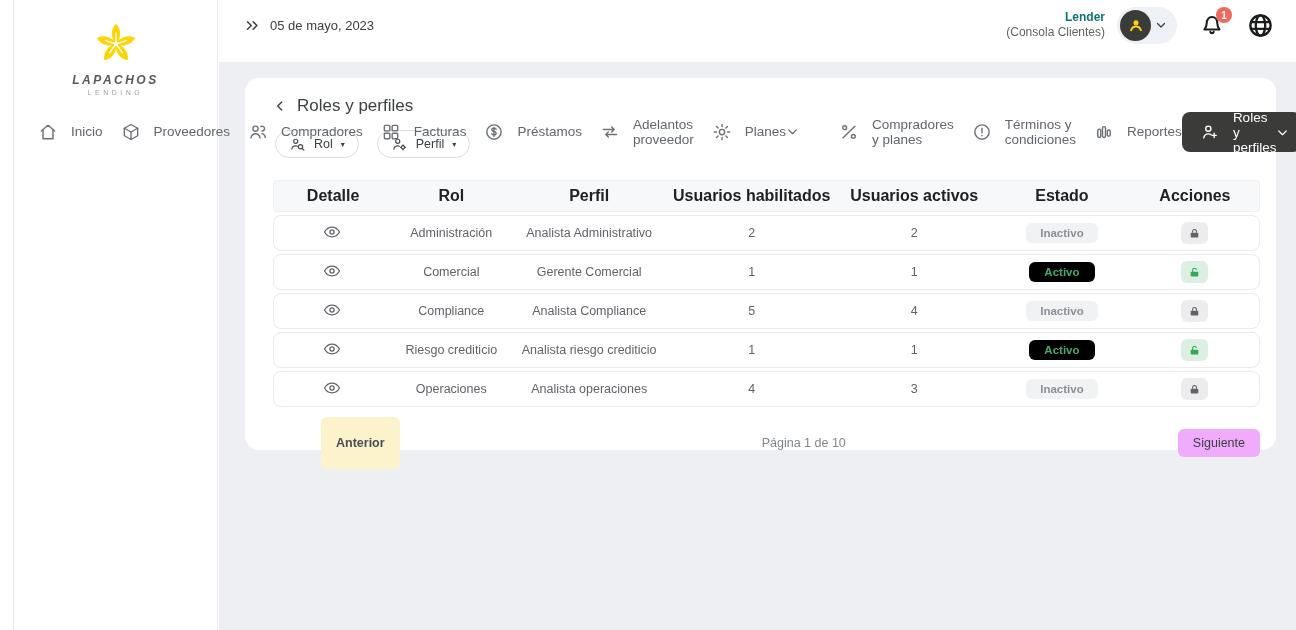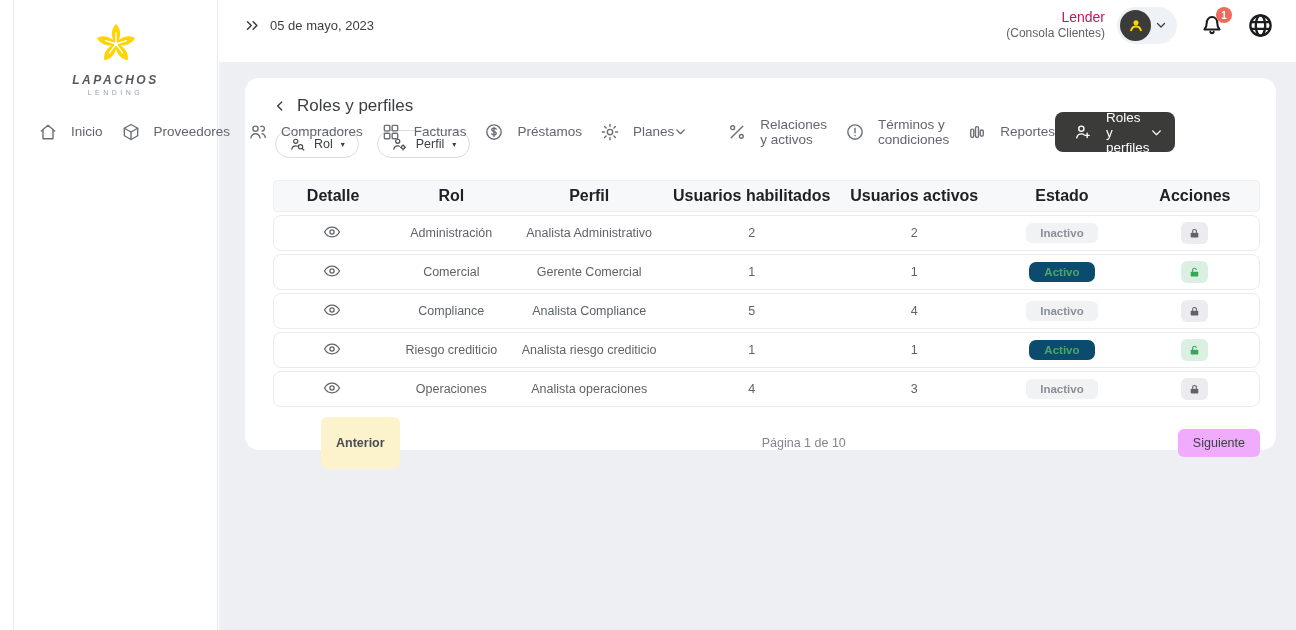--- a/index.html
+++ b/index.html
@@ -28,21 +28,21 @@
   
   .main { margin-left:219px; width:1077px; height:630px; display:flex; flex-direction:column; }
   .topbar { height:62px; background:#fff; display:flex; align-items:center;
     justify-content:space-between; padding:0 22px 12px 26px; flex:0 0 auto; }
   .topbar-left { display:flex; align-items:center; gap:10px; }
   .collapse-icon { width:15px; height:15px; color:#3c4043; display:inline-flex; cursor:pointer; }
   .collapse-icon svg { width:15px; height:15px; }
   .date { font-size:13px; color:#3c4043; }
   .topbar-right { display:flex; align-items:center; gap:22px; }
   .user-text { text-align:right; line-height:1.25; }
-  .user-name { font-size:14px; font-weight:400; color:#be185d; }
+  .user-name { font-size:12px; font-weight:700; color:#0f766e; }
   .user-sub { font-size:12px; color:#5f6368; }
   .avatar-pill { margin-left:-10px; display:flex; align-items:center; gap:4px; background:#eef1f5;
     border-radius:19px; padding:3px 10px 3px 3px; cursor:pointer; }
   .avatar { width:31px; height:31px; border-radius:50%; background:#3b3b3a; color:#ffd400;
     display:flex; align-items:center; justify-content:center; }
   .avatar svg { width:18px; height:18px; }
   .avatar-chev { width:12px; height:12px; color:#3c4043; display:inline-flex; }
   .avatar-chev svg { width:12px; height:12px; }
   .bell-wrap { position:relative; width:26px; height:28px; color:#1b1c1e; cursor:pointer; }
   .bell-wrap svg { width:26px; height:26px; }
@@ -70,21 +70,21 @@
   .grid-row { display:grid; grid-template-columns:12% 12% 16% 17% 16% 14% 13%; align-items:center; }
   .thead { height:32px; background:#f7f8fa; border:1px solid #eef0f2; border-radius:4px; margin-bottom:3px; }
   .hcell { text-align:center; font-size:16px; font-weight:700; color:#202124; }
   .trow { height:36px; background:#fff; border:1px solid #e9ebee; border-radius:8px; margin-bottom:3px; }
   .cell { text-align:center; font-size:12.5px; color:#5f6368; }
   .eye-btn { background:none; border:none; color:#5f6368; cursor:pointer; width:20px; height:20px; display:inline-flex; }
   .eye-btn svg { width:18px; height:18px; }
   .status-badge { display:inline-block; min-width:66px; padding:4px 14px; border-radius:6px;
     font-size:11.5px; font-weight:600; }
   .status-badge.inactive { background:#f1f2f4; color:#8a9097; }
-  .status-badge.active { background:#0c4a6e; color:#47a96b;border-radius:7px; }
+  .status-badge.active { background:#000000; color:#47a96b; }
   .lock-btn { width:27px; height:22px; border:none; border-radius:6px; cursor:pointer;
     display:inline-flex; align-items:center; justify-content:center; }
   .lock-btn svg { width:13px; height:13px; }
   .lock-btn.locked { background:#ececee; color:#5f6368; }
   .lock-btn.unlocked { background:#dbf0e3; color:#34a853; }
 
   .pager { display:flex; align-items:center; justify-content:space-between; margin-top:10px; }
   .btn-prev { background:#fcf3cd; color:#4a4d51; border:none; border-radius:6px;
     padding:19px 15px; font-size:12.5px; font-weight:600; font-family:inherit; cursor:pointer;margin-left:48px; }
   .page-info { font-size:12.5px; color:#80868b; margin-left:30px; }
@@ -164,38 +164,47 @@
             <svg viewBox="0 0 24 24" fill="none" stroke="currentColor" stroke-width="1.7" stroke-linecap="round" stroke-linejoin="round">
               <circle cx="12" cy="12" r="8.6"></circle>
               <path d="M12 6.5v11M14.6 8.6c-.5-.8-1.4-1.3-2.6-1.3-1.5 0-2.6.8-2.6 2 0 2.7 5.2 1.5 5.2 4.2 0 1.2-1.1 2-2.6 2-1.3 0-2.3-.5-2.8-1.4"></path>
             </svg>
           </span>
           <span class="nav-label">Préstamos</span>
         </div>
         <div class="nav-item">
           <span class="icon">
             <svg viewBox="0 0 24 24" fill="none" stroke="currentColor" stroke-width="1.7" stroke-linecap="round" stroke-linejoin="round">
+              <path d="M4 9h13M14 6l3 3-3 3"></path>
+              <path d="M20 15H7M10 12l-3 3 3 3"></path>
+            </svg>
+          </span>
+          <span class="nav-label">Adelantos proveedor</span>
+        </div>
+        <div class="nav-item">
+          <span class="icon">
+            <svg viewBox="0 0 24 24" fill="none" stroke="currentColor" stroke-width="1.7" stroke-linecap="round" stroke-linejoin="round">
               <circle cx="12" cy="12" r="3.2"></circle>
               <path d="M12 2.8v2.6M12 18.6v2.6M2.8 12h2.6M18.6 12h2.6M5.5 5.5l1.8 1.8M16.7 16.7l1.8 1.8M18.5 5.5l-1.8 1.8M7.3 16.7l-1.8 1.8"></path>
             </svg>
           </span>
           <span class="nav-label">Planes</span>
           <span class="chev"><svg viewBox="0 0 24 24" fill="none" stroke="currentColor" stroke-width="2.4" stroke-linecap="round" stroke-linejoin="round">
               <path d="M5 9l7 7 7-7"></path>
             </svg></span>
         </div>
         <div class="nav-item">
           <span class="icon">
             <svg viewBox="0 0 24 24" fill="none" stroke="currentColor" stroke-width="1.7" stroke-linecap="round" stroke-linejoin="round">
               <path d="M19 5 5 19"></path>
               <circle cx="6.8" cy="6.8" r="2.3"></circle>
               <circle cx="17.2" cy="17.2" r="2.3"></circle>
             </svg>
           </span>
-          <span class="nav-label">Relaciones y activos</span>
+          <span class="nav-label">Compradores y planes</span>
         </div>
         <div class="nav-item">
           <span class="icon">
             <svg viewBox="0 0 24 24" fill="none" stroke="currentColor" stroke-width="1.7" stroke-linecap="round" stroke-linejoin="round">
               <circle cx="12" cy="12" r="8.6"></circle>
               <path d="M12 7.4v5.6M12 16.2v.2"></path>
             </svg>
           </span>
           <span class="nav-label">Términos y condiciones</span>
         </div>

